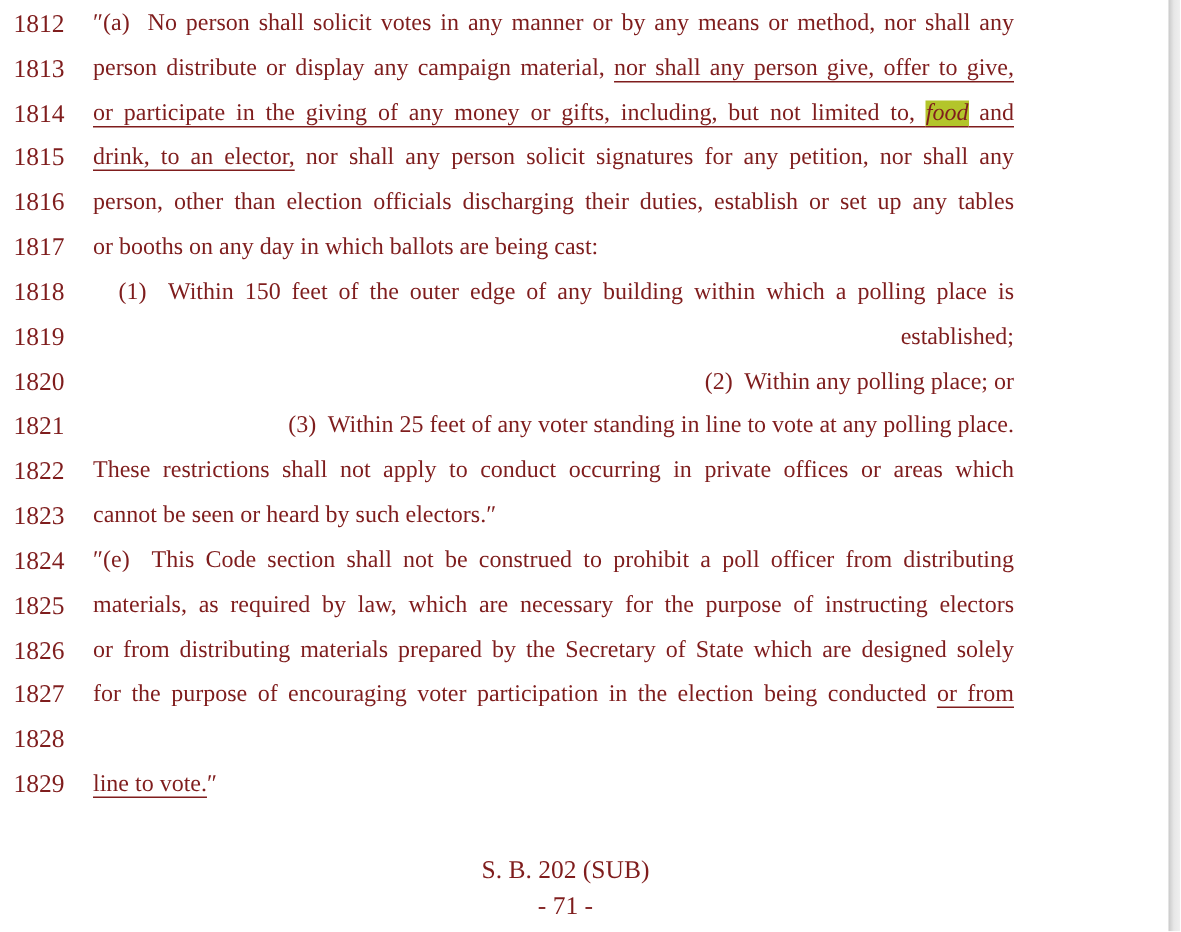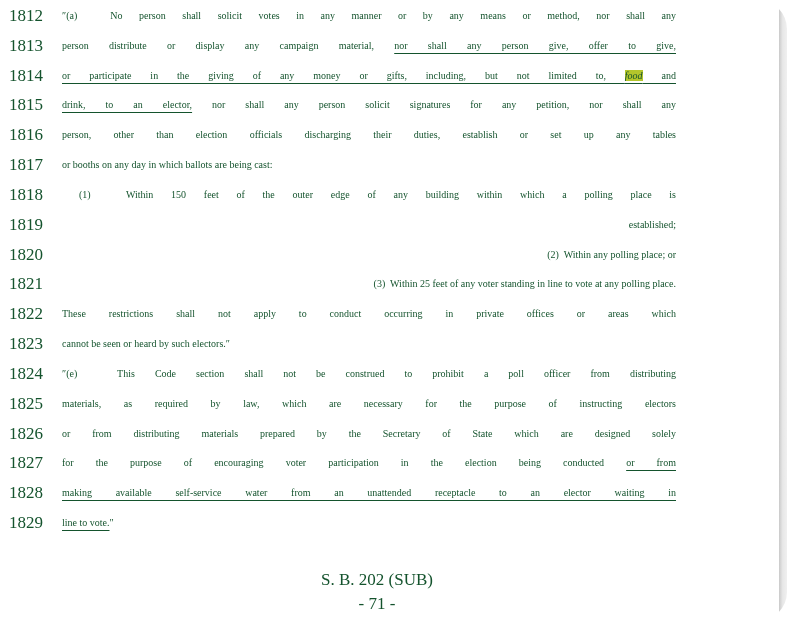--- a/index.html
+++ b/index.html
@@ -3,37 +3,36 @@
 <meta charset="utf-8">
 <style>
   html, body { margin: 0; padding: 0; background: #ffffff; }
   .page {
     position: relative;
     width: 787px;
     height: 621px;
     background: #ffffff;
     overflow: hidden;
     font-family: "Liberation Serif", serif;
-    color: #14532d;
-    border-radius: 29px;
+    color: #7f1d1d;
   }
   .content { position: absolute; top: 1px; left: 0; width: 779px; }
   .line-row { display: flex; height: 29.83px; }
   .num {
     flex: 0 0 62px;
     box-sizing: border-box;
     padding-left: 9px;
     font-size: 17px;
     line-height: 29.83px;
   }
   .txt {
     flex: 0 0 614px;
     width: 614px;
     box-sizing: border-box;
-    font-size: 10px;
+    font-size: 16px;
     line-height: 29.83px;
     overflow: hidden;
     text-align: left;
   }
   .txt.fill { text-align: justify; text-align-last: justify; }
   .txt.indent { padding-left: 17px; text-align: right; }
   .u {
     text-decoration: underline;
     text-decoration-thickness: 1.3px;
     text-underline-offset: 3.5px;
@@ -122,21 +121,20 @@
       <div class="line-row">
         <div class="num">1826</div>
         <div class="txt fill"><span>or from distributing materials prepared by the Secretary of State which are designed solely</span></div>
       </div>
       <div class="line-row">
         <div class="num">1827</div>
         <div class="txt fill"><span>for the purpose of encouraging voter participation in the election being conducted </span><span class="u">or from</span></div>
       </div>
       <div class="line-row">
         <div class="num">1828</div>
-        <div class="txt fill"><span class="u">making available self-service water from an unattended receptacle to an elector waiting in</span></div>
       </div>
       <div class="line-row">
         <div class="num">1829</div>
         <div class="txt"><span class="u">line to vote.</span><span>″</span></div>
       </div>
     </div>
 
   <div class="footer">
     <div>S. B. 202 (SUB)</div>
     <div>- 71 -</div>

